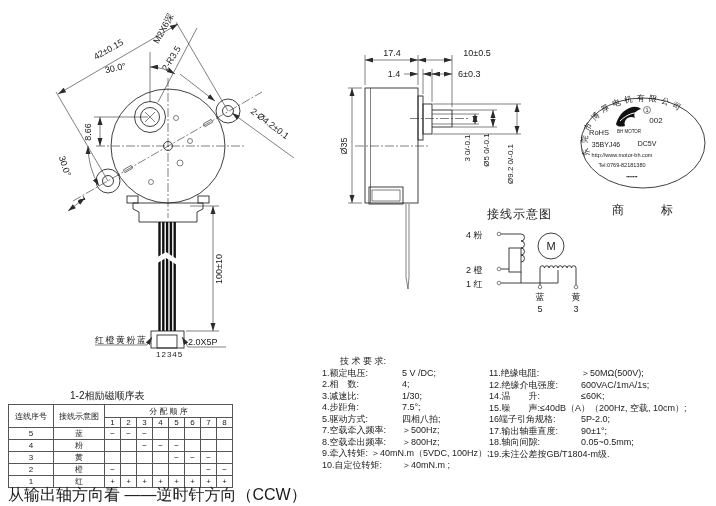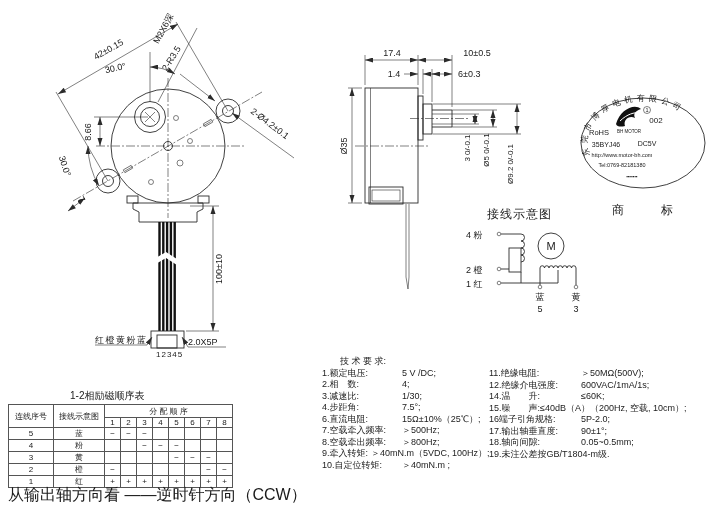--- a/index.html
+++ b/index.html
@@ -341,22 +341,22 @@
       </div>
     <div class="t-line">
         <span class="t-lbl">3.减速比:</span>
         <span>1/30;</span>
       </div>
     <div class="t-line">
         <span class="t-lbl">4.步距角:</span>
         <span>7.5°;</span>
       </div>
     <div class="t-line">
-        <span class="t-lbl">6.直流电阻:</span>
-        <span>15Ω±10%（25℃）;</span>
+        <span class="t-lbl">5.驱动方式:</span>
+        <span>四相八拍;</span>
       </div>
     <div class="t-line">
         <span class="t-lbl">7.空载牵入频率:</span>
         <span>＞500Hz;</span>
       </div>
     <div class="t-line">
         <span class="t-lbl">8.空载牵出频率:</span>
         <span>＞800Hz;</span>
       </div>
     <div class="t-line auto">

